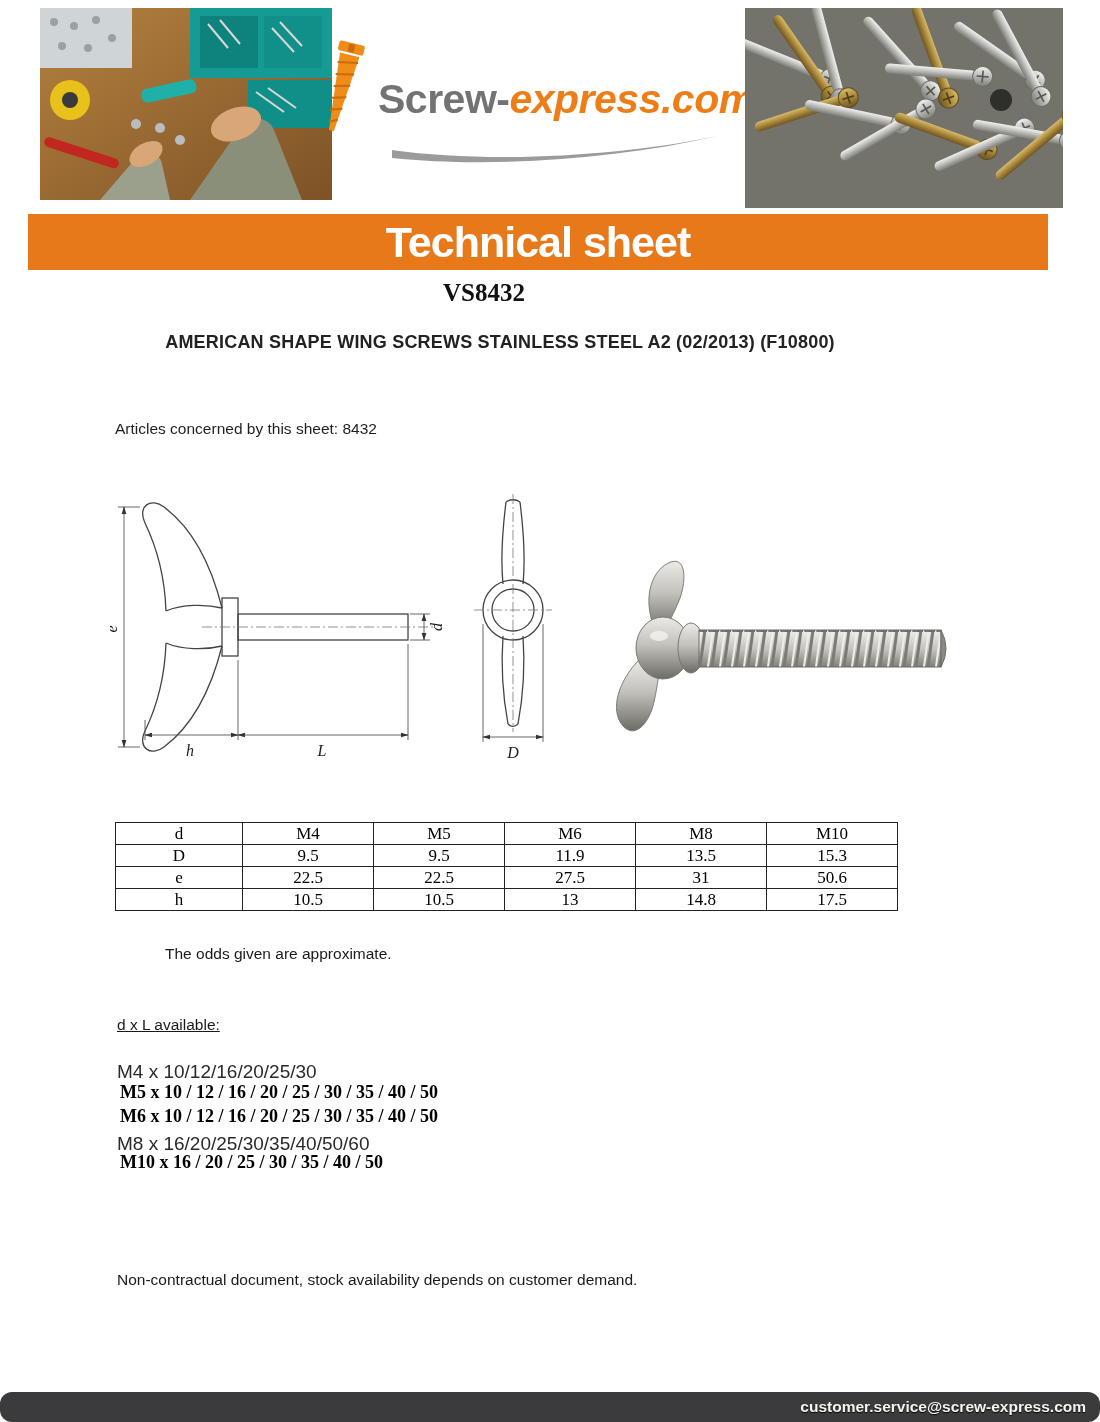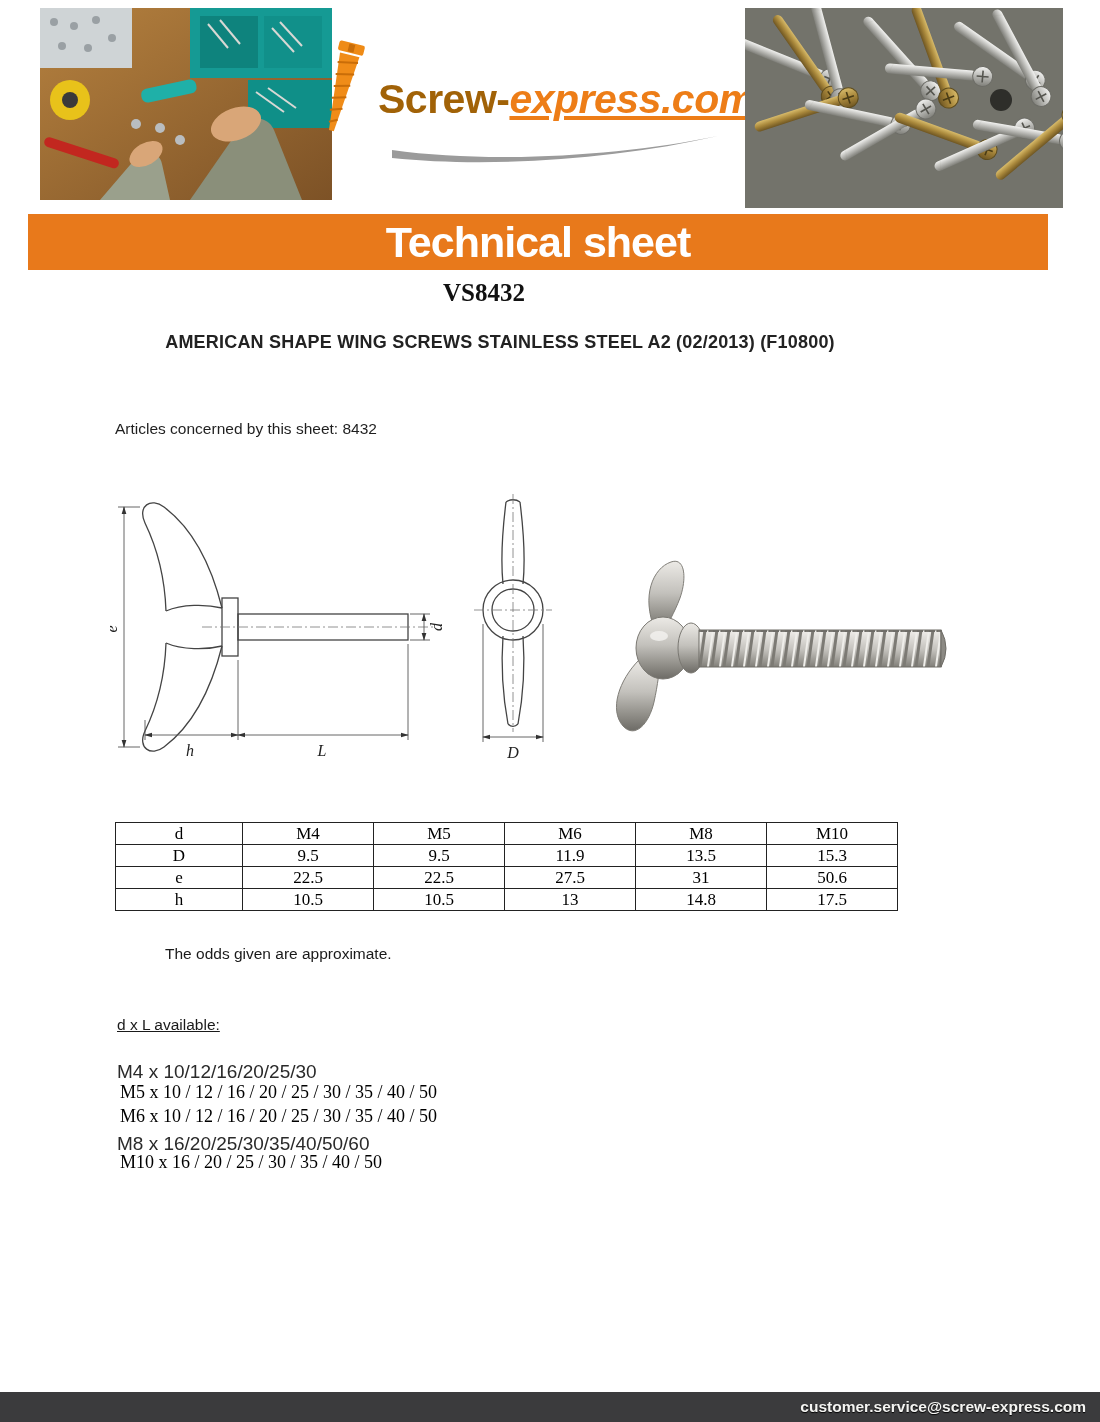--- a/index.html
+++ b/index.html
@@ -3,44 +3,44 @@
 <meta charset="utf-8">
 <style>
   html,body{margin:0;padding:0;background:#fff;}
   .page{position:relative;width:1100px;height:1422px;background:#ffffff;overflow:hidden;
         font-family:"Liberation Sans",sans-serif;color:#1a1a1a;}
   .abs{position:absolute;}
   .photo{position:absolute;overflow:hidden;}
   
   .logo-row{position:absolute;left:378px;top:76px;width:360px;white-space:nowrap;
             font-size:41px;font-weight:bold;letter-spacing:-0.5px;}
-  .logo-p1{color:#a16207;}
-  .logo-p2{color:#ED7D17;font-style:italic;text-decoration:underline;}
+  .logo-p1{color:#737373;}
+  .logo-p2{color:#ED7D17;font-style:italic;}
   .banner{position:absolute;left:28px;top:214px;width:1020px;height:56px;background:#E8791B;
           text-align:center;line-height:56px;color:#ffffff;font-size:43px;font-weight:bold;
           letter-spacing:-1px;}
   .code{position:absolute;left:0;top:279px;width:968px;text-align:center;
         font-family:"Liberation Serif",serif;font-weight:bold;font-size:25px;color:#111;}
   .title{position:absolute;left:0;top:332px;width:1000px;text-align:center;
          font-size:18px;font-weight:bold;color:#222;letter-spacing:0.2px;}
   .articles{position:absolute;left:115px;top:420px;font-size:15.5px;color:#1f1f1f;}
   
   table.spec{position:absolute;left:115px;top:822px;border-collapse:collapse;
              font-family:"Liberation Serif",serif;font-size:17px;color:#000;}
   table.spec td{border:1px solid #222;height:21px;text-align:center;padding:0 4px;}
   td.c0{width:118px;} td.cn{width:122px;margin-top:48px;}
   
   .approx{position:absolute;left:117px;top:945px;font-size:15.5px;margin-left:48px;}
   .avail{position:absolute;left:117px;top:1016px;font-size:15.5px;text-decoration:underline;}
   .size-s{position:absolute;font-size:19px;color:#2a2a2a;}
-  .size-b{position:absolute;font-family:"Liberation Serif",serif;font-size:18px;color:#000;}
+  .size-b{position:absolute;font-family:"Liberation Serif",serif;font-size:18px;color:#000;font-weight:bold;}
   .disclaimer{position:absolute;left:117px;top:1271px;font-size:15.5px;}
   .footer{position:absolute;left:0;top:1392px;width:1100px;height:30px;background:#3B3B3D;
           color:#f4f4f2;font-weight:bold;font-size:15.5px;line-height:30px;text-align:right;
-          box-sizing:border-box;padding-right:14px;text-shadow:0 1px 1px #000;}
+          box-sizing:border-box;padding-right:14px;text-shadow:0 1px 1px #000;border-radius:12px;}
 </style>
 </head>
 <body>
 
 <div class="page">
 
   <div class="photo" style="left:40px;top:8px;width:292px;height:192px;">
     <svg width="292" height="192" viewBox="0 0 292 192">
       <defs>
         <linearGradient id="wood" x1="0" y1="0" x2="1" y2="1">
@@ -296,18 +296,19 @@
 
   <div class="approx">The odds given are approximate.</div>
   <div class="avail">d x L available:</div>
 
   <div class="size-s" style="left:117px;top:1061px;">M4 x 10/12/16/20/25/30</div>
   <div class="size-b" style="left:120px;top:1082px;">M5 x 10 / 12 / 16 / 20 / 25 / 30 / 35 / 40 / 50</div>
   <div class="size-b" style="left:120px;top:1106px;">M6 x 10 / 12 / 16 / 20 / 25 / 30 / 35 / 40 / 50</div>
   <div class="size-s" style="left:117px;top:1133px;">M8 x 16/20/25/30/35/40/50/60</div>
   <div class="size-b" style="left:120px;top:1152px;">M10 x 16 / 20 / 25 / 30 / 35 / 40 / 50</div>
 
+  <div class="disclaimer">Non-contractual document, stock availability depends on customer demand.</div>
 
   <div class="footer">
     <span>customer.service@screw-express.com</span>
   </div>
 
 </div>
 
 </body></html>

